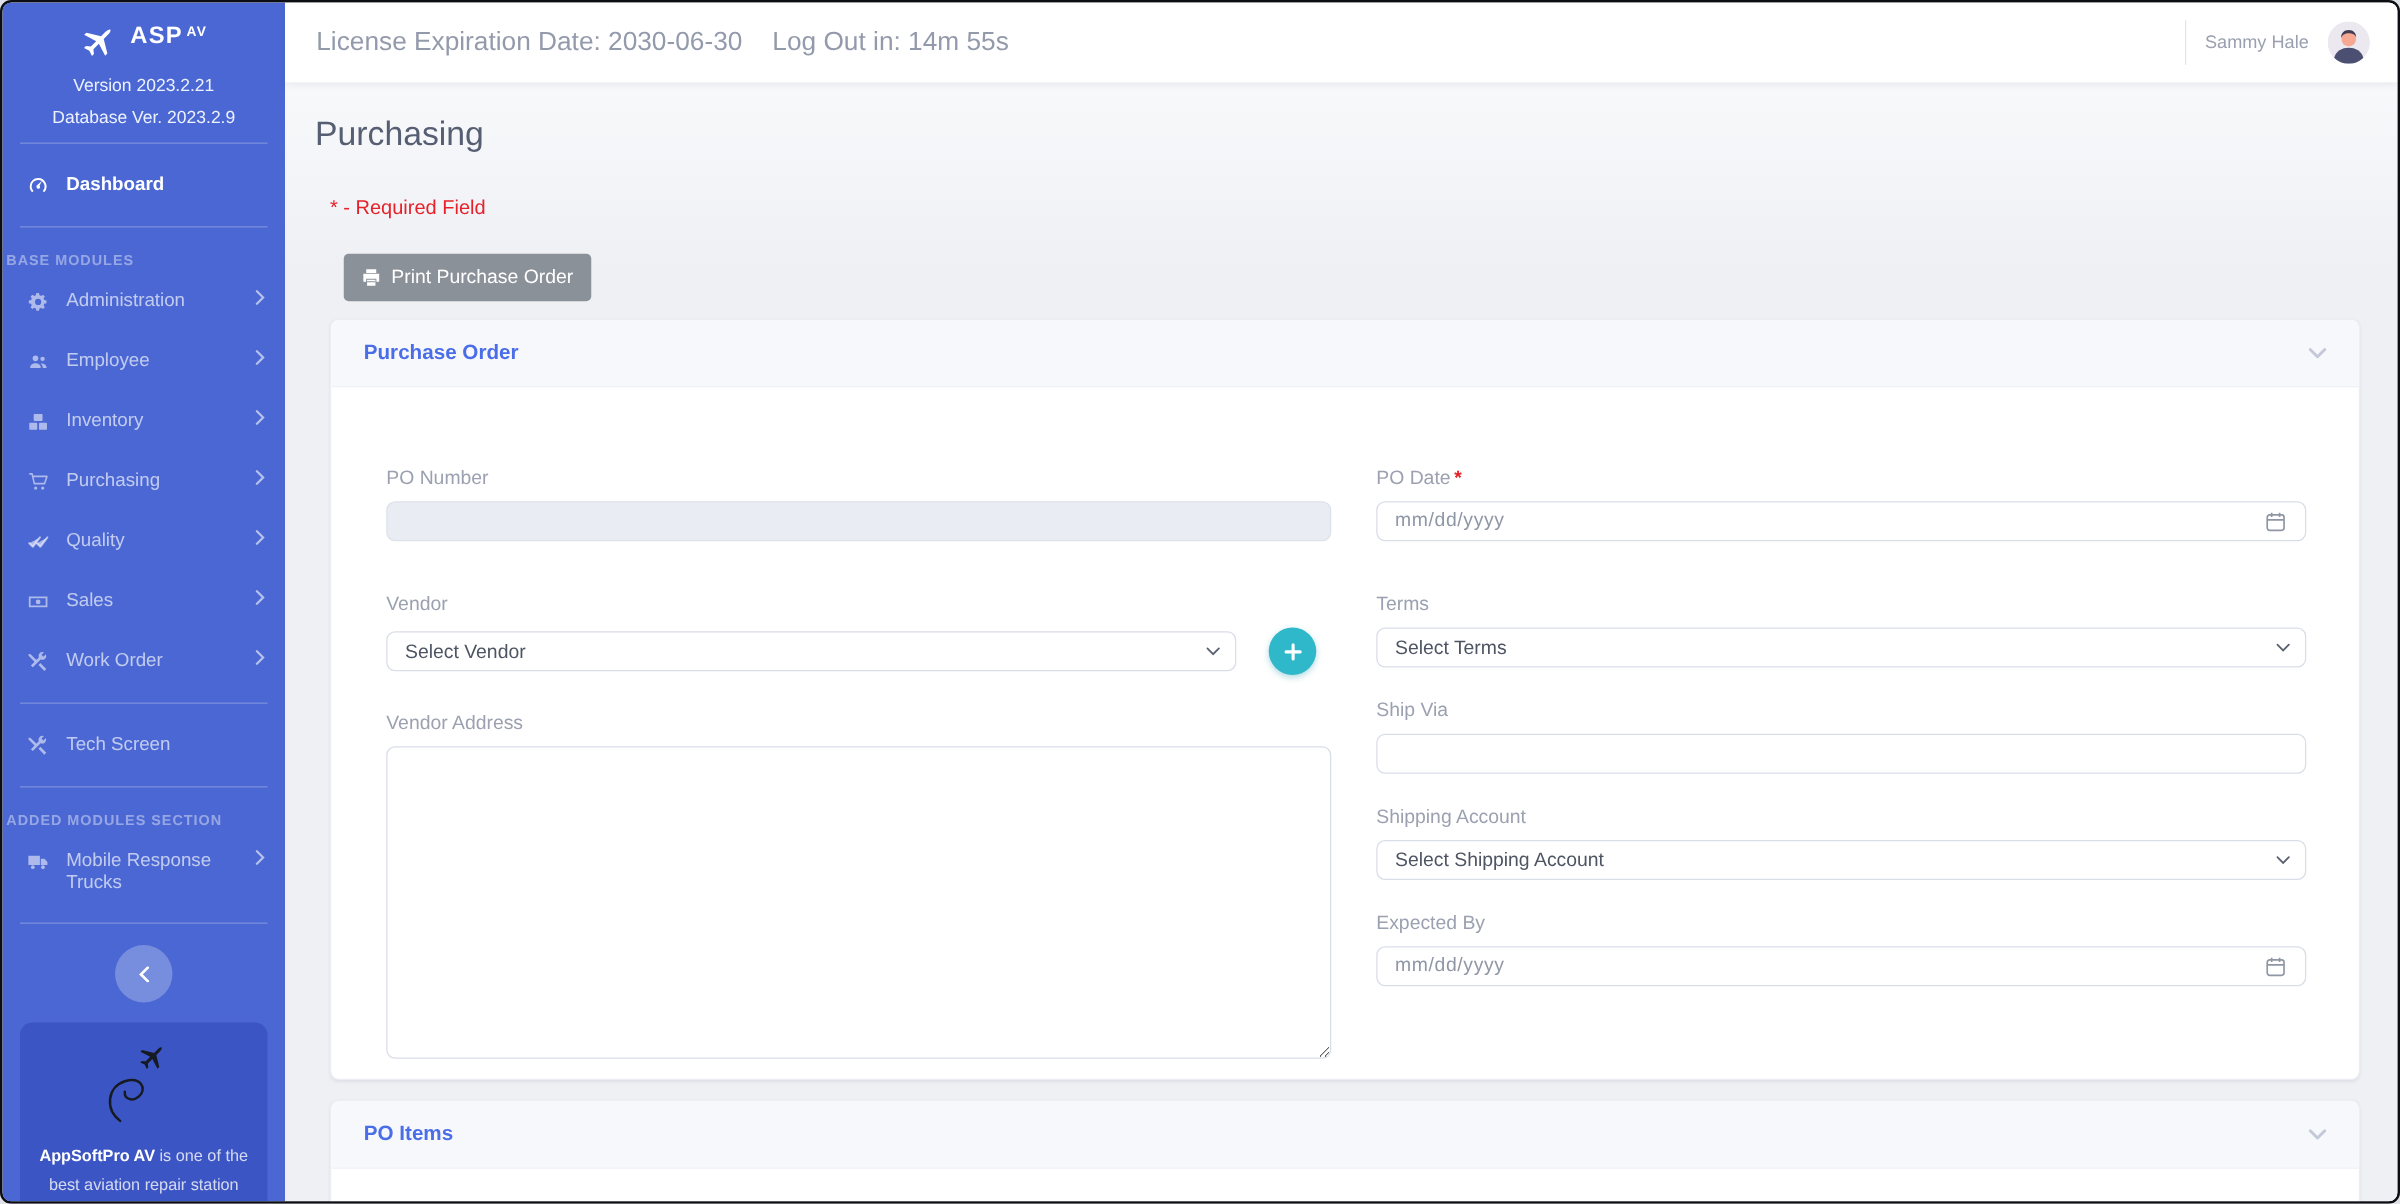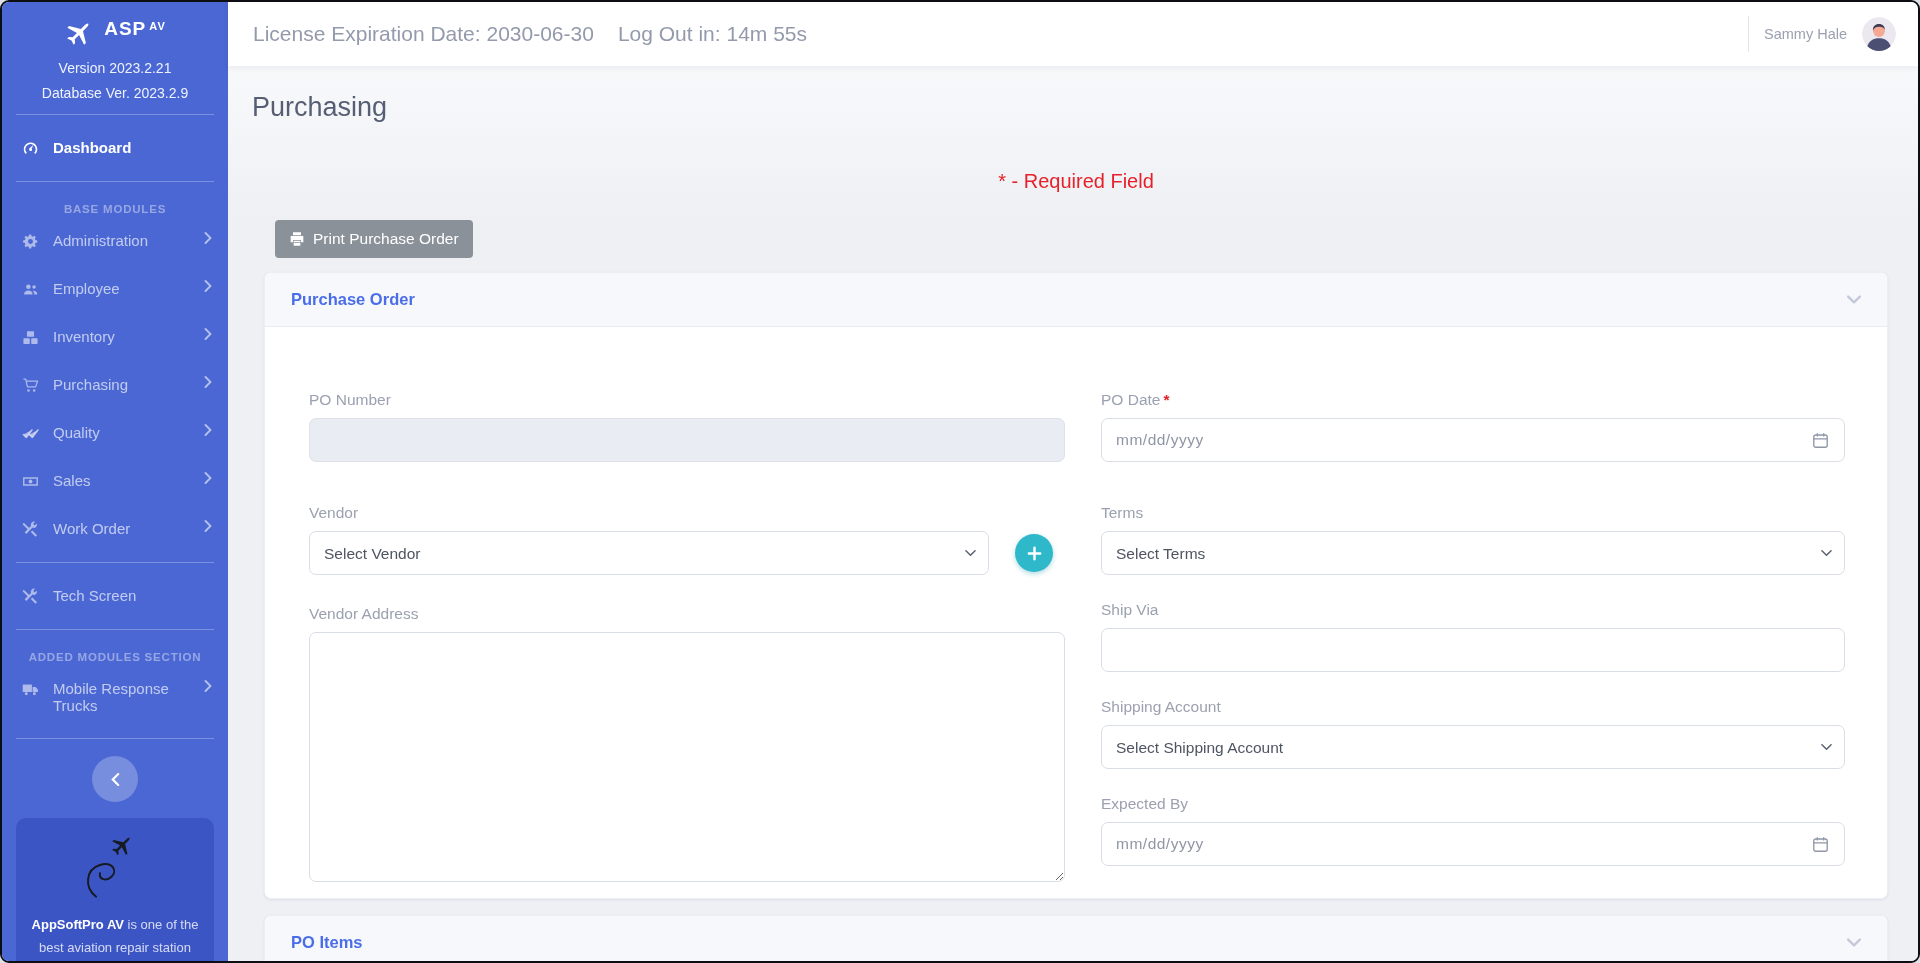--- a/index.html
+++ b/index.html
@@ -14,57 +14,57 @@
   .logo-sup { font-size:11px; font-weight:700; position:relative; top:-5px; margin-left:3px; }
   .version { text-align:center; font-size:14px; line-height:1.75; margin-top:8px; color:#eef2ff; }
   .sdiv { border:none; border-top:1px solid rgba(255,255,255,.28); margin:9px 14px; }
   .menu-item { display:flex; align-items:flex-start; gap:13px; padding:12px 16px 12px 18px; margin:3px 0; font-size:15px; color:rgba(255,255,255,.66); cursor:pointer; }
   .menu-item.active { color:#fff; font-weight:700; }
   .mi-icon { width:20px; height:18px; display:flex; align-items:center; justify-content:center; color:rgba(255,255,255,.55); flex:none; }
   .menu-item.active .mi-icon { color:#fff; }
   .mi-icon svg { width:17px; height:17px; fill:currentColor; }
   .mi-chev { margin-left:auto; color:rgba(255,255,255,.6); display:flex; }
   .mi-chev svg { width:8px; height:12px; }
-  .section-label { font-size:11.5px; font-weight:700; letter-spacing:.8px; color:rgba(255,255,255,.42); padding:12px 26px 2px;text-align:center; }
+  .section-label { font-size:11.5px; font-weight:700; letter-spacing:.8px; color:rgba(255,255,255,.42); padding:12px 3px 2px; }
   .collapse-wrap { display:flex; justify-content:center; padding:8px 0 6px; }
   .collapse-btn { width:46px; height:46px; border-radius:50%; background:rgba(255,255,255,.25); border:none; color:#fff; display:flex; align-items:center; justify-content:center; cursor:pointer; }
   .collapse-btn svg { width:9px; height:13px; }
   .sidebar-footer { margin:10px 14px 0; border-radius:10px; background:#3c55c4; padding:18px 13px 20px; text-align:center; flex:none; }
   .doodle { display:block; margin:0 auto 14px; }
   .sidebar-footer p { font-size:13px; line-height:1.75; color:rgba(255,255,255,.78); }
   .sidebar-footer b { color:#fff; font-weight:700; }
 
   
   .main { flex:1; display:flex; flex-direction:column; min-width:0; }
   .topbar { height:64px; flex:none; background:#fff; display:flex; align-items:center; padding:0 22px 0 25px; box-shadow:0 2px 6px rgba(40,50,80,.08); position:relative; z-index:2; }
   .topbar-left { display:flex; align-items:center; gap:24px; font-size:21px; color:#939aab; }
   .topbar-right { margin-left:auto; display:flex; align-items:center; gap:15px; cursor:pointer; }
   .vdiv { width:1px; height:36px; background:#e3e6ed; }
   .username { font-size:14.5px; color:#9aa0af; }
   .avatar { width:34px; height:34px; border-radius:50%; overflow:hidden; flex:none; }
   .avatar svg { display:block; }
 
   .content { flex:1; overflow:hidden; padding:0 28px 0 24px; background:linear-gradient(#f8f9fb, #eef0f4 150px); }
   .page-title { margin-top:26px; font-size:27px; font-weight:500; color:#565e73; }
-  .required-note { width:1624px; margin:47px 0 0 12px; text-align:center; color:#e62129; font-size:20px; font-weight:500; }
+  .required-note { width:1624px; margin:35px 0 0 12px; color:#e62129; font-size:16px; font-weight:500; }
   .print-btn { display:flex; align-items:center; gap:8px; margin:27px 0 14px 23px; height:38px; padding:0 14px; background:#8b9199; color:#fff; border:none; border-radius:4px; font-size:15.5px; font-family:inherit; cursor:pointer; }
   .print-btn svg { width:16px; height:16px; }
 
   .card { width:1624px; margin-left:12px; background:#fff; border-radius:7px; border:1px solid #eceef4; box-shadow:0 1px 3px rgba(30,40,70,.08); }
   .card-header { height:54px; display:flex; align-items:center; justify-content:space-between; padding:0 26px; background:#f7f8fb; border-bottom:1px solid #e9ebf2; border-radius:7px 7px 0 0; cursor:pointer; }
   .card-title { font-size:16.5px; font-weight:700; color:#4a6de8; }
   .card-chev { color:#c3c9d8; display:flex; }
   .card-chev svg { width:14px; height:9px; }
   .card-body { display:flex; gap:36px; padding:64px 44px 16px; }
   .col-left { width:756px; flex:none; }
   .col-right { width:744px; flex:none; }
 
   .f-label { display:block; font-size:15.5px; color:#9ba1b0; margin-bottom:9px; }
   .req { color:#e62129; font-weight:700; margin-left:3px; }
-  .ctl { width:100%; height:44px; border:1px solid #d9dde7; border-radius:7px; background:#fff; font-size:15.5px; color:#4d5462; padding:0 14px; font-family:inherit; }
+  .ctl { width:100%; height:32px; border:1px solid #d9dde7; border-radius:7px; background:#fff; font-size:15.5px; color:#4d5462; padding:0 14px; font-family:inherit; }
   .ctl:disabled { background:#e9ecf2; border-color:#dde1ea; }
   textarea.ctl { height:250px; padding:10px 14px; display:block; }
   .fg-1 { margin-bottom:42px; }
   .fg-2 { margin-bottom:30px; }
   .fg-3 { margin-bottom:26px; }
 
   .select-wrap { position:relative; }
   select.ctl { appearance:none; -webkit-appearance:none; -moz-appearance:none; cursor:pointer; }
   .select-caret { position:absolute; right:13px; top:50%; transform:translateY(-50%); pointer-events:none; color:#5a6170; display:flex; }
   .select-caret svg { width:11px; height:7px; }

